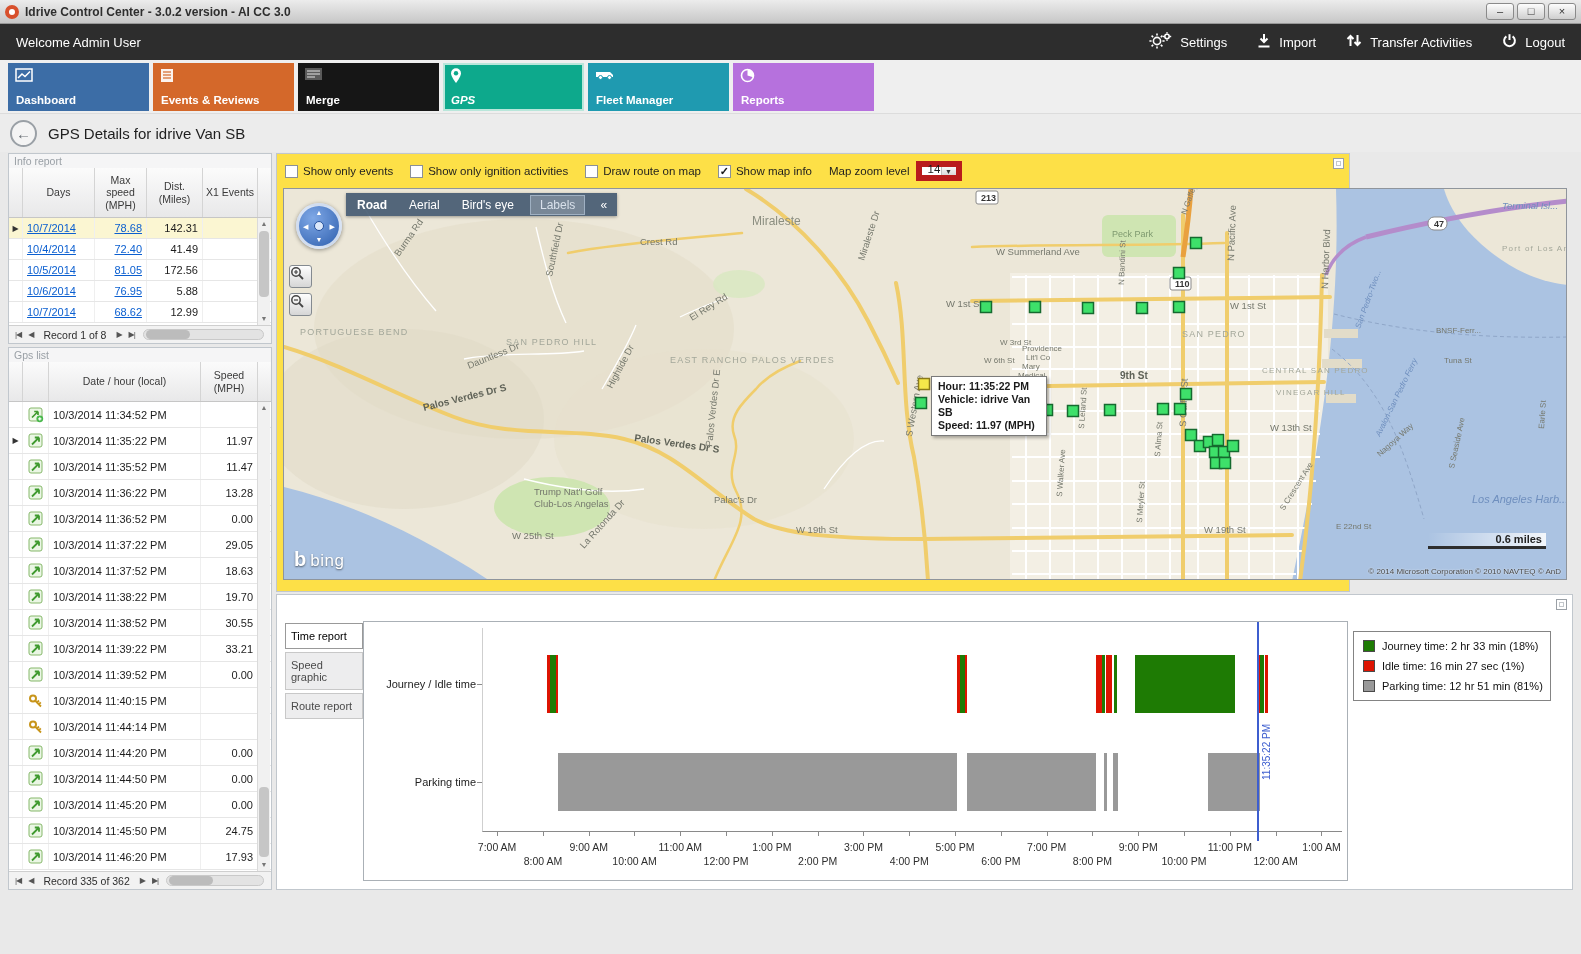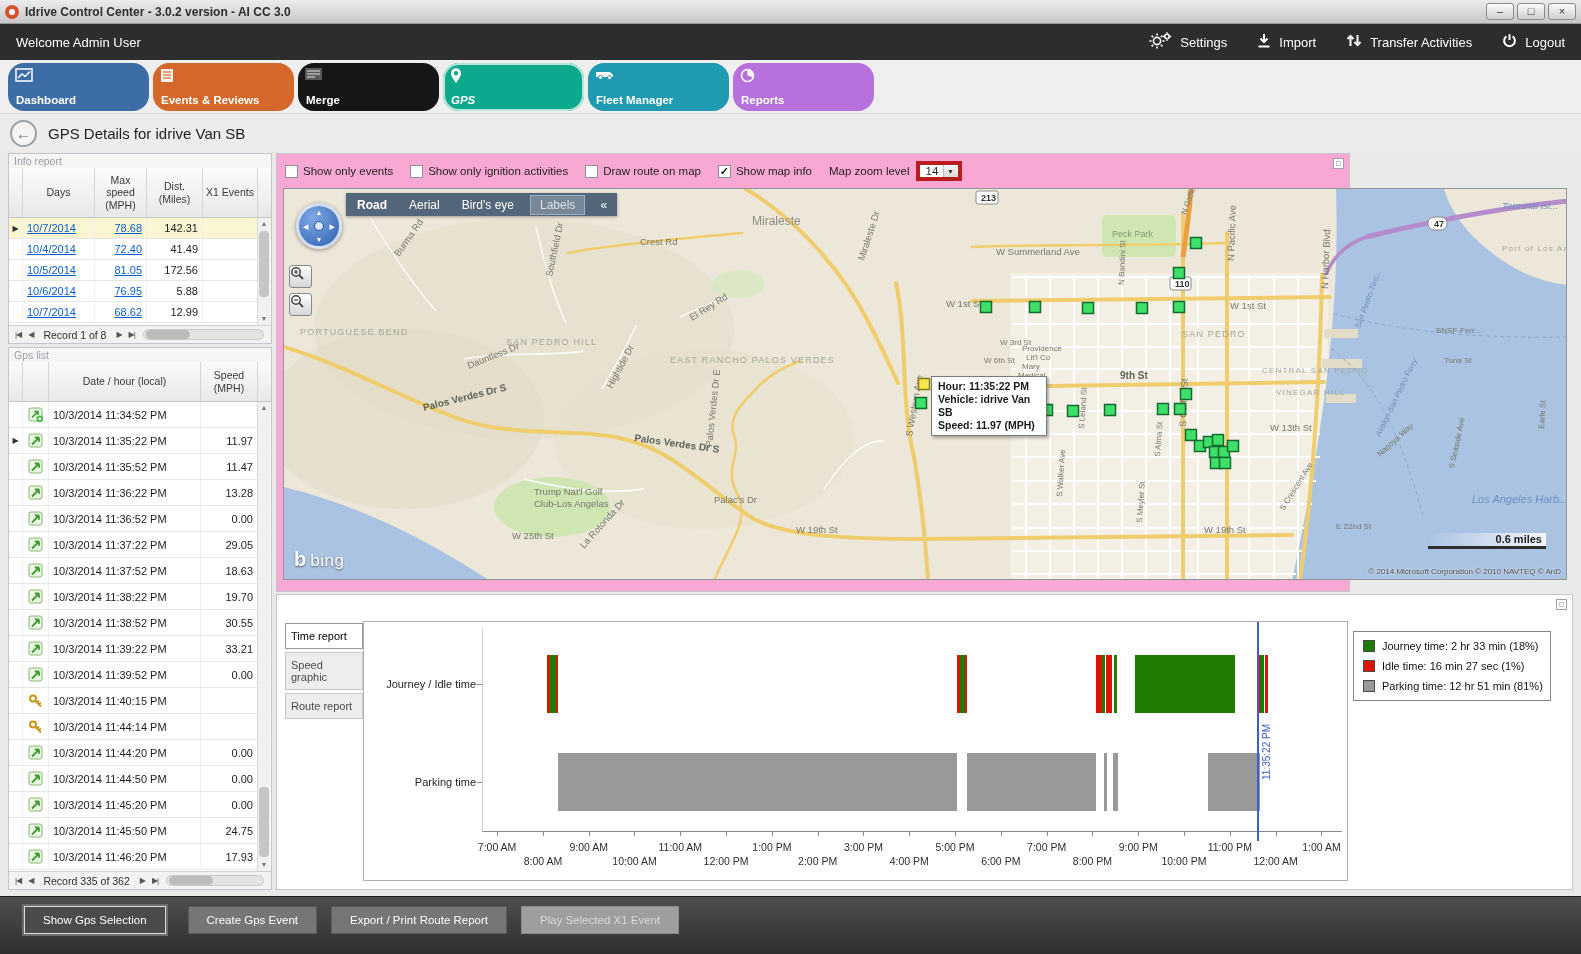--- a/index.html
+++ b/index.html
@@ -14,36 +14,36 @@
 .winbtn{width:28px;height:17px;border:1px solid #8a8a8a;border-radius:3px;background:linear-gradient(#fdfdfd,#cfcfcf);font-size:11px;line-height:1;display:flex;align-items:center;justify-content:center;color:#333;}
 
 
 #welcomebar{height:36px;background:#2d2d2d;color:#fff;display:flex;align-items:center;padding:0 16px;text-align:right;}
 #welcomebar .welcome{font-size:13px;}
 #welcomebar .actions{margin-left:auto;display:flex;gap:30px;align-items:center;}
 .topaction{display:flex;align-items:center;gap:8px;color:#fff;font-size:13px;cursor:default;}
 
 
 #tiles{height:54px;background:#efefef;display:flex;gap:4px;padding:3px 0 0 8px;border-bottom:1px solid #dcdcdc;}
-.tile{width:141px;height:48px;position:relative;color:#fff;border-radius:16px;}
+.tile{width:141px;height:48px;position:relative;color:#fff;}
 .tile .tlabel{position:absolute;left:8px;bottom:5px;font-size:11.5px;font-weight:bold;}
 .tile .ticon{position:absolute;left:7px;top:5px;line-height:0;}
 .tile.selected{outline:2px solid #b9e6da;outline-offset:-2px;}
 
 
 #pagetitle{height:38px;display:flex;align-items:center;gap:11px;padding-left:10px;background:#ececec;}
 #backbtn{width:27px;height:27px;border-radius:50%;border:2px solid #9aa0a6;color:#6a7076;display:flex;align-items:center;justify-content:center;font-size:15px;background:#f4f4f4;}
 #pagetitle .h1{font-size:15px;color:#1f1f1f;}
 
 
 .panel{position:absolute;background:#fff;border:1px solid #c1c7cd;}
 .panel .ptitle{font-size:10.5px;color:#9aa0a6;padding:1px 5px;height:14px;background:#f5f5f6;}
 #info-panel{left:8px;top:153px;width:264px;height:191px;}
 #gps-panel{left:8px;top:347px;width:264px;height:543px;}
-#map-panel{left:276px;top:153px;width:1074px;height:439px;background:#f9a8d4;}
+#map-panel{left:276px;top:153px;width:1074px;height:439px;background:#fde047;}
 #report-panel{left:276px;top:594px;width:1297px;height:296px;}
 .collapse-ic{position:absolute;right:5px;top:4px;width:11px;height:11px;border:1px solid #9aa0a6;background:#fff;}
 .collapse-ic::after{content:"";position:absolute;left:2px;top:2px;right:2px;bottom:2px;border:1px solid #c3c7cb;}
 
 
 .grid-h{display:flex;background:linear-gradient(#fbfbfb,#e8e8e9);border-bottom:1px solid #c6c6c6;color:#3a3a3a;font-size:10.5px;text-align:center;}
 .grid-h .hc{border-right:1px solid #d4d4d4;display:flex;align-items:center;justify-content:center;padding:1px 2px;line-height:1.15;}
 #info-head{height:50px;}
 #gps-head{height:40px;}
 .trow{display:flex;border-bottom:1px solid #e6e6e6;font-size:11px;color:#1d1d1d;align-items:center;height:21px;}
@@ -67,21 +67,21 @@
 .pbtn{font-size:8px;color:#555;padding:0 3px;letter-spacing:-1px;}
 .ptext{margin:0 6px;white-space:nowrap;}
 .pscroll{flex:1;height:11px;background:#e3e3e3;border:1px solid #c9c9c9;border-radius:6px;position:relative;margin:0 4px;}
 .pthumb{position:absolute;top:0;bottom:0;width:44px;background:#bcbcbc;border-radius:6px;left:2px;}
 
 
 #map-opts{display:flex;align-items:center;gap:17px;padding:6px 8px 0 8px;font-size:11.5px;color:#1e1e1e;height:28px;}
 .cb{display:flex;align-items:center;gap:5px;}
 .cbbox{width:13px;height:13px;border:1px solid #8a9097;background:#fff;display:flex;align-items:center;justify-content:center;font-size:11px;font-weight:bold;color:#1a1a1a;line-height:1;}
 .zoomwrap{display:flex;align-items:center;gap:6px;}
-.zoomsel{display:flex;align-items:flex-end;border:4px solid #b91c1c;background:#fff;height:20px;width:46px;}
+.zoomsel{display:flex;align-items:flex-end;border:6px solid #b91c1c;background:#fff;height:20px;width:46px;}
 .zoomsel .zval{flex:1;padding-left:6px;font-size:11.5px;}
 .zoomsel .zarrow{width:15px;height:100%;background:linear-gradient(#f8f8f8,#dadada);border-left:1px solid #bdbdbd;font-size:7px;display:flex;align-items:center;justify-content:center;color:#333;}
 #map{position:absolute;left:6px;top:34px;width:1284px;height:392px;border:1px solid #8f959c;overflow:hidden;background:#ece7d8;}
 #map svg{position:absolute;left:0;top:0;font-family:"Liberation Sans",sans-serif;}
 .ml-street{fill:#75786d;font-size:9.5px;}
 .ml-tiny{fill:#75786d;font-size:8px;}
 .ml-district{fill:#a3a79a;font-size:9px;letter-spacing:1.2px;}
 .ml-city{fill:#8b8e80;font-size:12px;}
 .ml-water{fill:#6f8fbe;font-size:9.5px;font-style:italic;}
 .ml-park{fill:#7f9a70;font-size:9px;}
@@ -917,20 +917,14 @@
           <span class="sw" style="background: rgb(221, 20, 2);"></span>
           <span>Idle time: 16 min 27 sec (1%)</span>
         </div>
         <div class="leg-item">
           <span class="sw" style="background: rgb(153, 153, 153);"></span>
           <span>Parking time: 12 hr 51 min (81%)</span>
         </div>
       </div>
   </div>
 
-  <div id="footer">
-    <div class="fbtn focused">Show Gps Selection</div>
-    <div class="fbtn">Create Gps Event</div>
-    <div class="fbtn">Export / Print Route Report</div>
-    <div class="fbtn disabled">Play Selected X1 Event</div>
-  </div>
 
 </div>
 
 </body></html>

